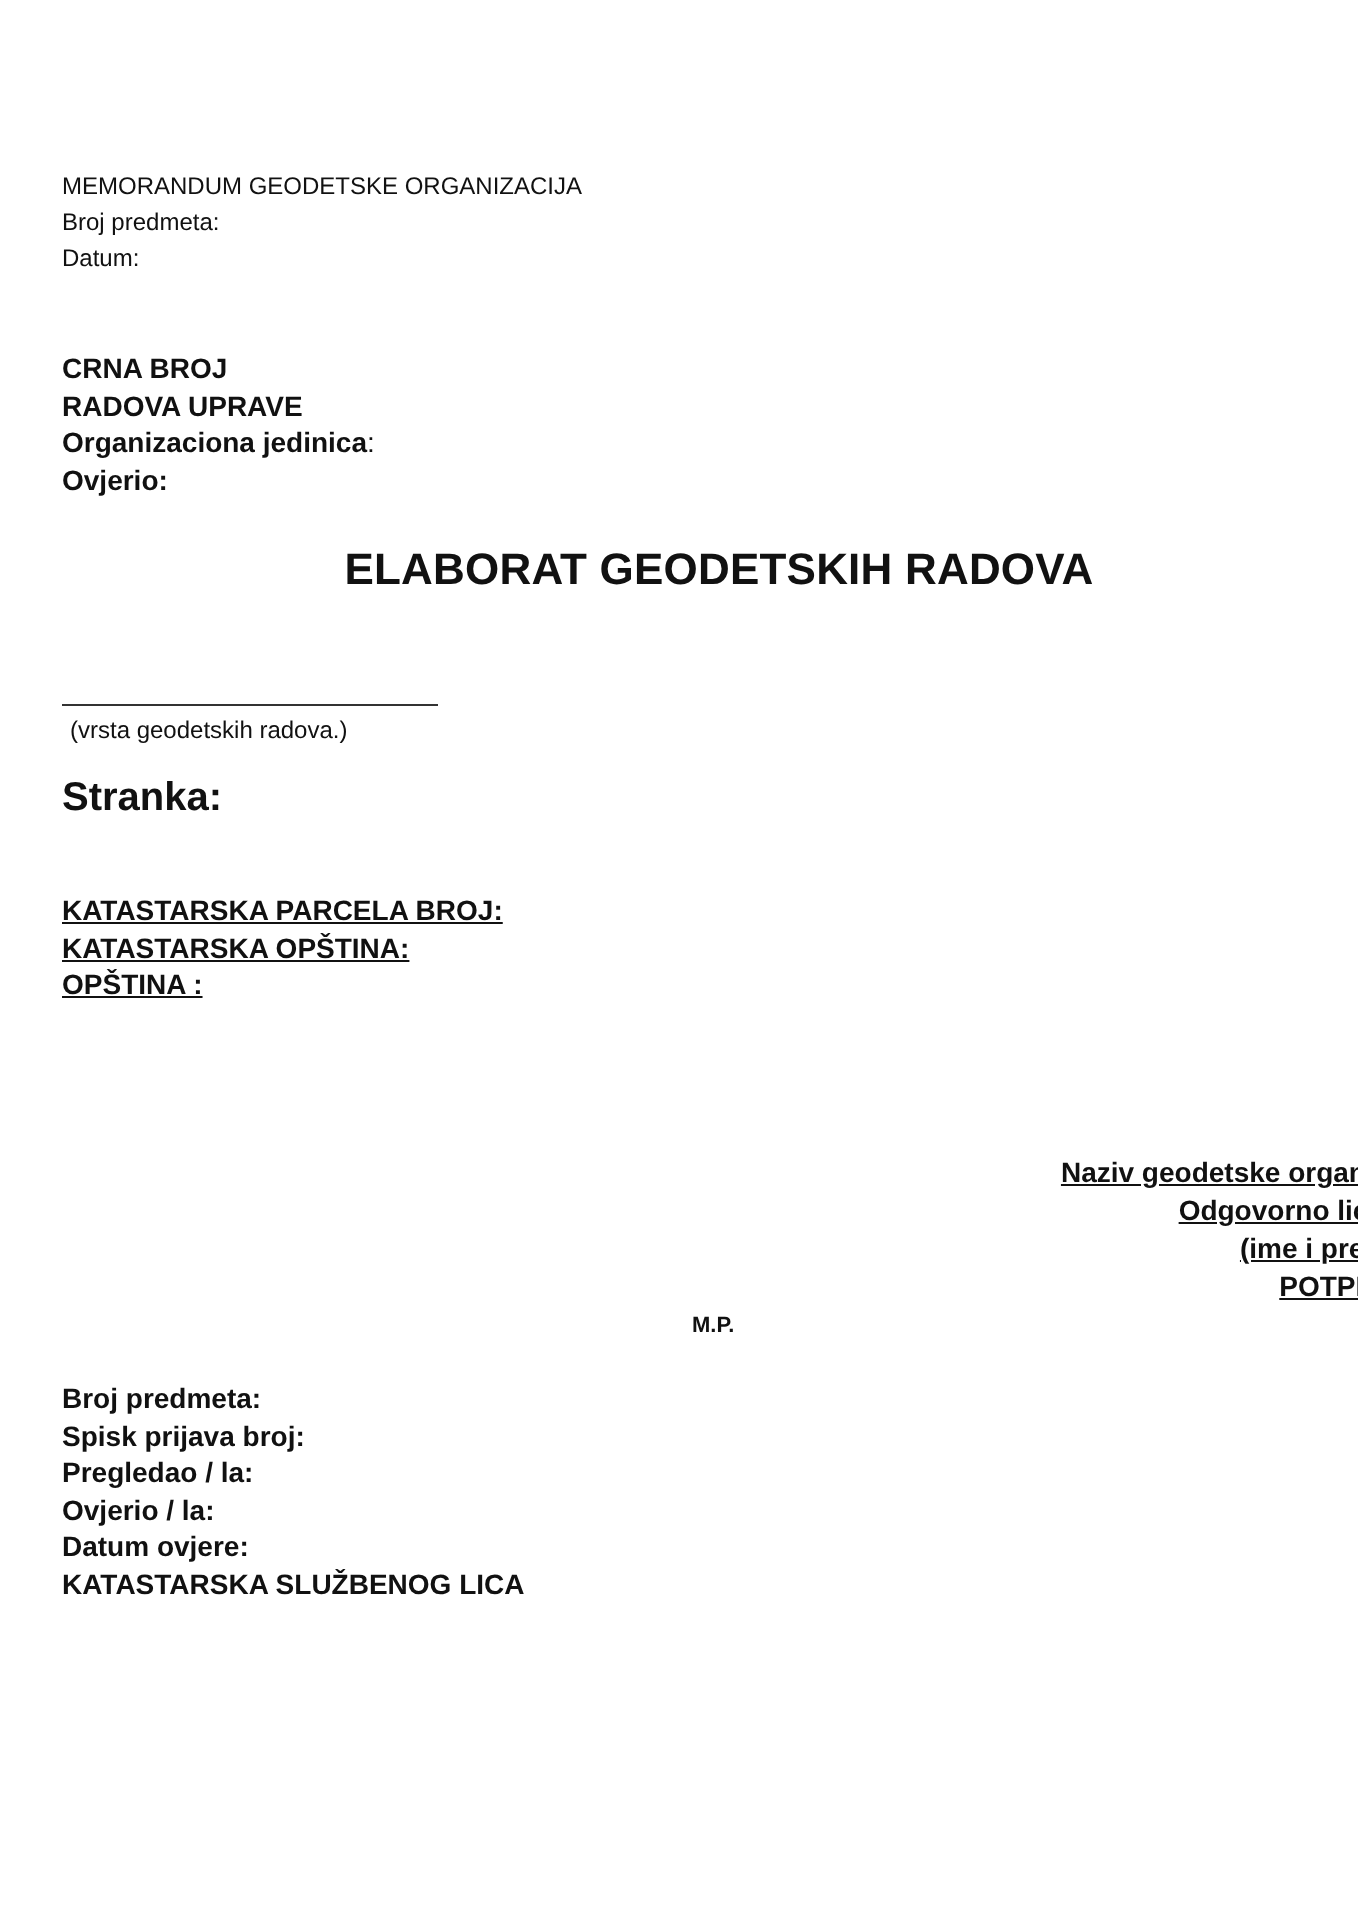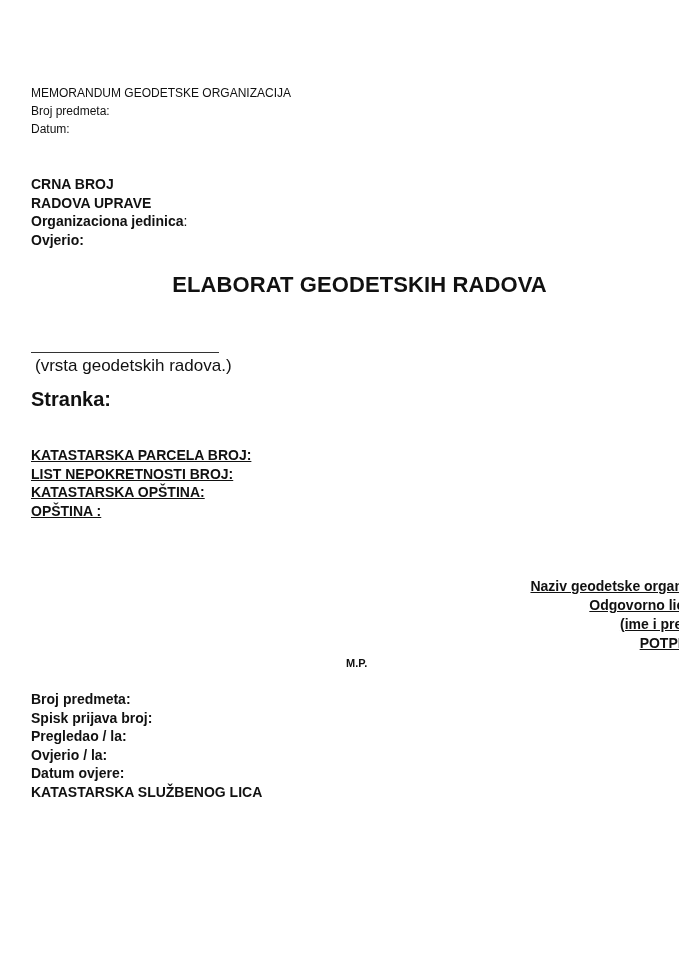--- a/index.html
+++ b/index.html
@@ -23,21 +23,21 @@
   .title {
     left: 0; width: 719px; top: 271px;
     text-align: center;
     font-size: 22px; font-weight: bold; line-height: 28px;
     letter-spacing: 0.1px;
   }
   .rule {
     left: 31px; top: 352px; width: 188px; height: 0;
     border-top: 1px solid #333333;
   }
-  .caption { left: 35px; top: 358px; font-size: 17px; line-height: 15px; }
+  .caption { left: 35px; top: 358px; font-size: 12px; line-height: 15px; }
   .stranka { left: 31px; top: 386px; font-size: 20px; font-weight: bold; line-height: 26px; }
   .parcel { left: 31px; top: 446px; text-decoration: underline; }
   .right-block {
     position: absolute;
     right: -46px; top: 577px;
     text-align: right;
     font-size: 14px; font-weight: bold; line-height: 19px;
   }
   .right-block div { text-decoration: underline; white-space: nowrap; }
   .right-block .r1 { margin-right: 0; }
@@ -66,21 +66,20 @@
 
 <div class="abs title">ELABORAT GEODETSKIH RADOVA</div>
 
 <div class="abs rule"></div>
 <div class="abs caption">(vrsta geodetskih radova.)</div>
 
 <div class="abs stranka">Stranka:</div>
 
 <div class="abs parcel bold">
   <div>KATASTARSKA PARCELA BROJ:</div>
-  <div>LIST NEPOKRETNOSTI BROJ:</div>
   <div>KATASTARSKA OPŠTINA:</div>
   <div>OPŠTINA :</div>
 </div>
 
 <div class="right-block">
   <div class="r1">Naziv geodetske organizacije</div>
   <div class="r2">Odgovorno lice</div>
   <div class="r3">(ime i prezime)</div>
   <div class="r4">POTPIS</div>
 </div>

